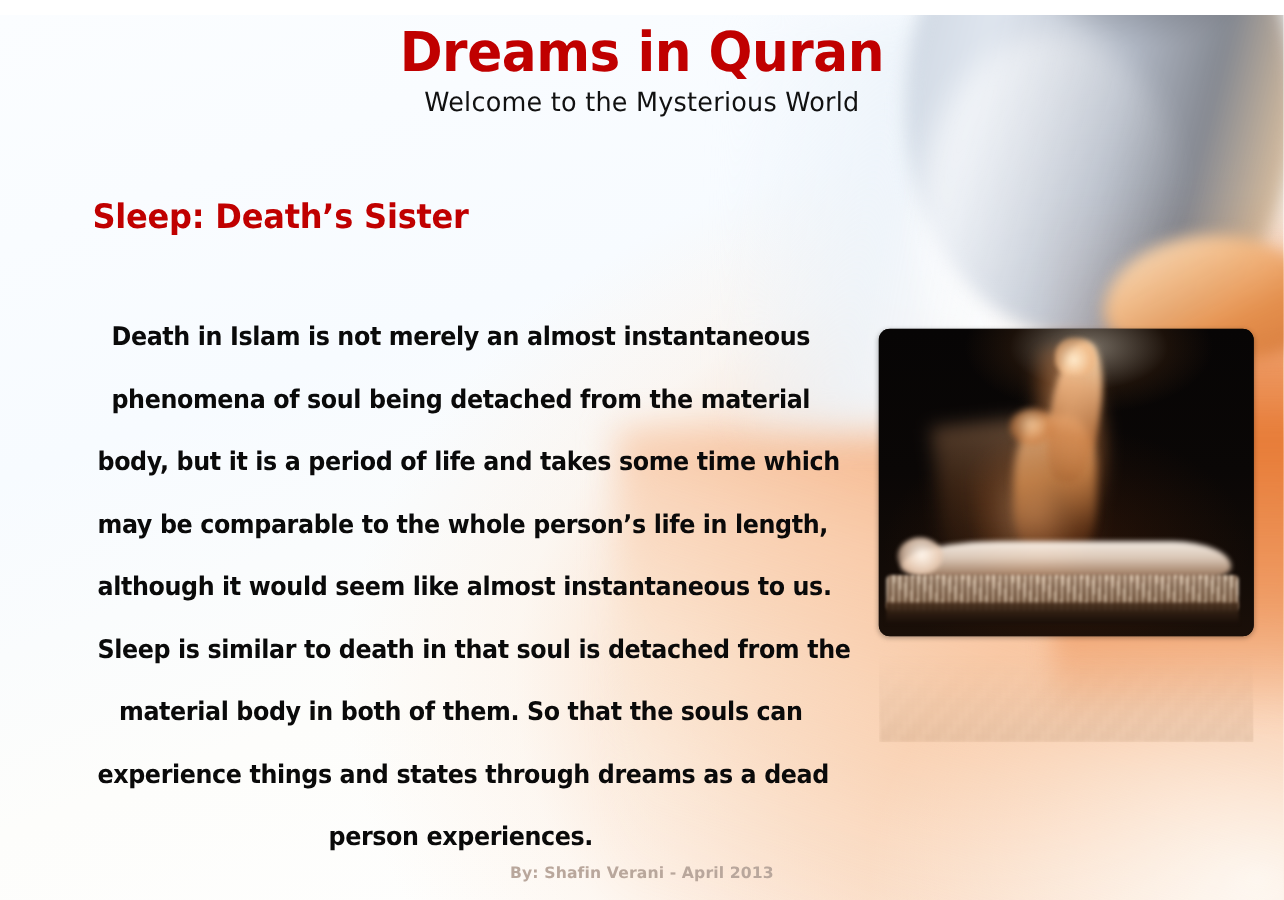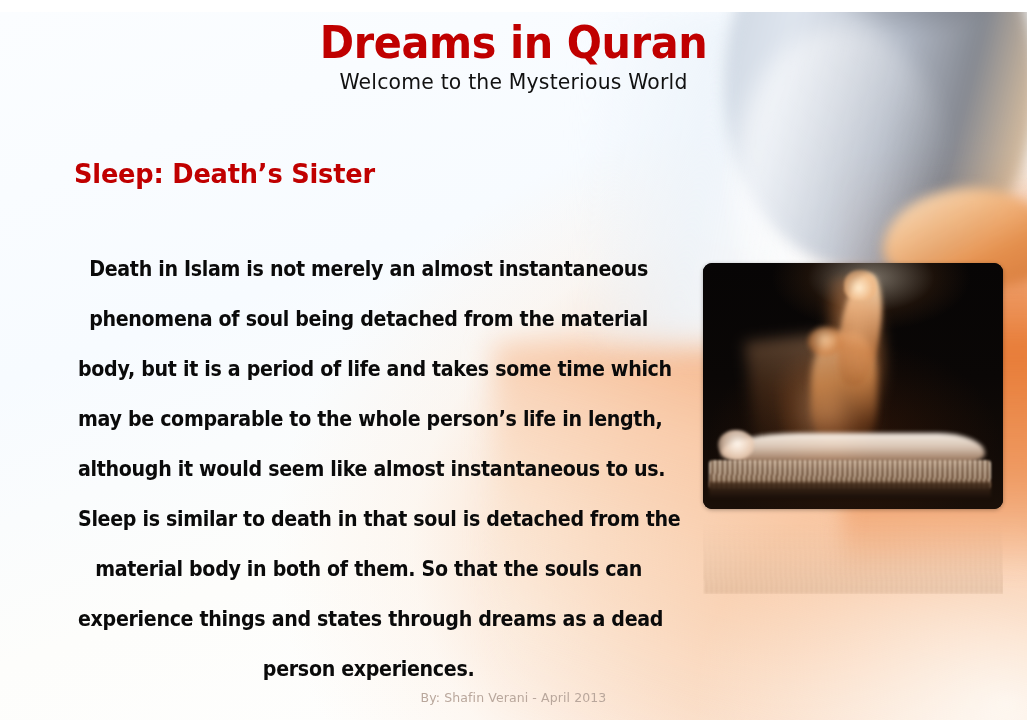--- a/index.html
+++ b/index.html
@@ -381,20 +381,21 @@
     position: absolute;
     left: 0;
     right: 0;
     top: 678px;
     text-align: center;
     font-family: "DejaVu Sans", sans-serif;
     font-size: 12.5px;
     color: #b9a79c;
     letter-spacing: 0.1px;
     z-index: 6;
+    font-weight: bold;
   }
 </style>
 </head>
 <body>
 
 <div class="slide">
 
   <div class="bg-base"></div>
   <div class="bg-warm"></div>
   <div class="bg-orange-col"></div>

